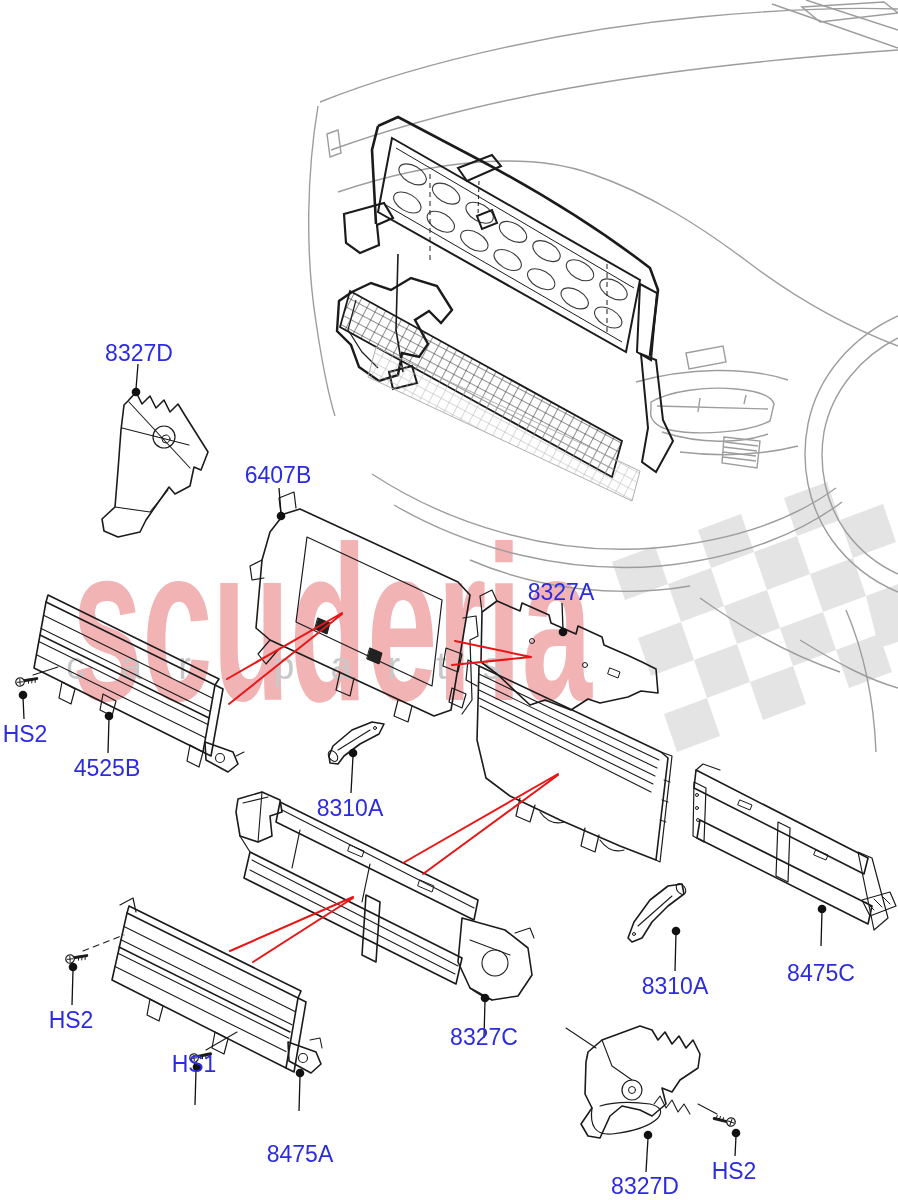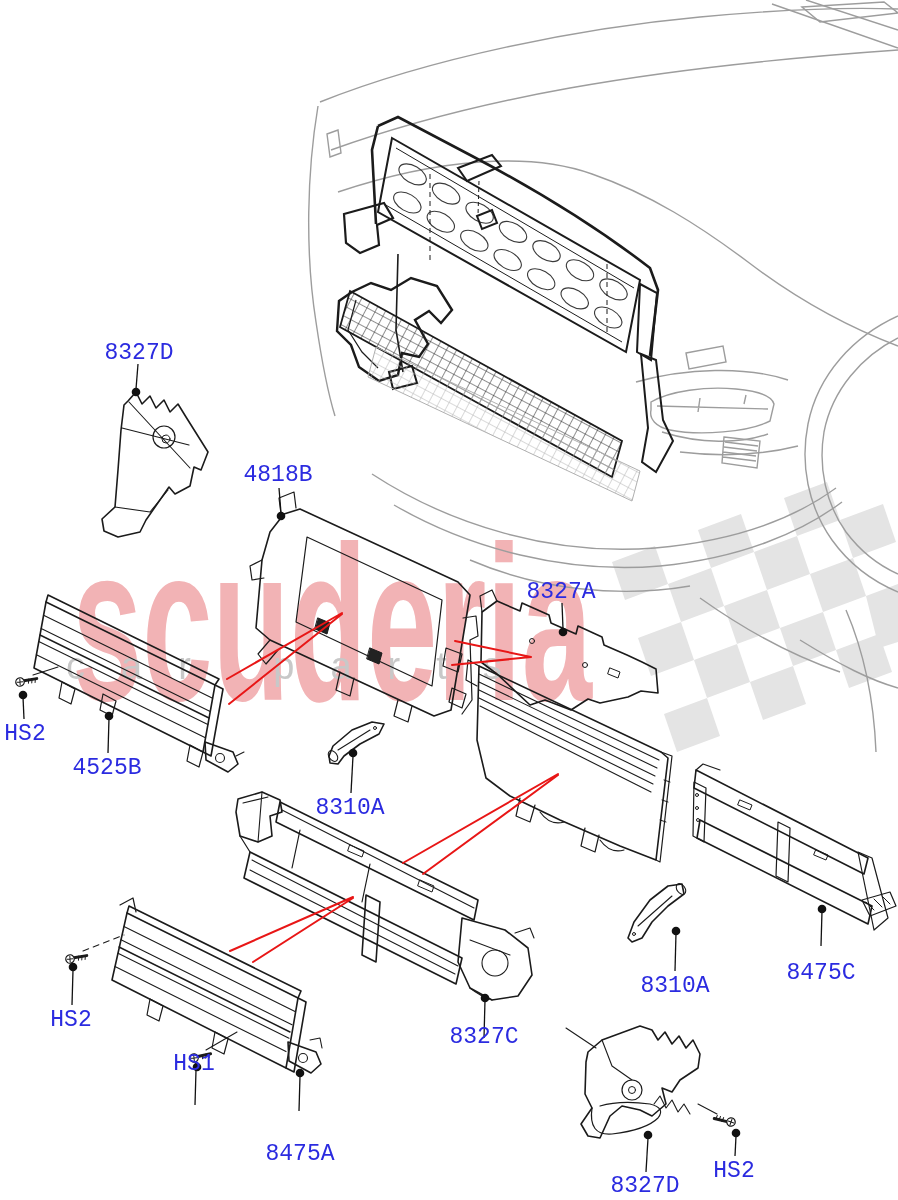--- a/index.html
+++ b/index.html
@@ -1,21 +1,21 @@
 <!DOCTYPE html>
 <html><head>
 <meta charset="utf-8">
 <style>
   html,body{margin:0;padding:0;background:#fff;}
   .stage{position:relative;width:898px;height:1200px;background:#fff;overflow:hidden;
          font-family:"Liberation Sans",sans-serif;}
   .stage svg{position:absolute;left:0;top:0;}
   .plabel{position:absolute;font-size:23px;line-height:1.1;color:#2b2be0;
           transform:translateX(-50%);white-space:nowrap;cursor:pointer;
-          font-family:Liberation Mono, monospace;}
+          font-family:Liberation Sans, sans-serif;}
 </style>
 </head>
 <body>
 
 <div class="stage">
 
 <svg width="898" height="1200" viewBox="0 0 898 1200">
   <defs>
     <pattern id="hx" width="9" height="9" patternUnits="userSpaceOnUse" patternTransform="rotate(28)">
       <path d="M0,0 L0,9 M0,0 L9,0" stroke="#222" stroke-width="1" fill="none"></path>
@@ -279,21 +279,21 @@
     <path d="M 300,1076 L 299,1111" fill="none"></path>
         <circle cx="300" cy="1073" r="4.3" stroke="none"></circle>
     <path d="M 648,1138 L 646,1172" fill="none"></path>
         <circle cx="648" cy="1135" r="4.3" stroke="none"></circle>
     <path d="M 736,1136 L 735,1156" fill="none"></path>
         <circle cx="736" cy="1133" r="4.3" stroke="none"></circle>
   </g>
 </svg>
 
 <div class="plabel" style="left:139px;top:341px">8327D</div>
-<div class="plabel" style="left:278px;top:463px">4818B</div>
+<div class="plabel" style="left:278px;top:463px">6407B</div>
 <div class="plabel" style="left:561px;top:580px">8327A</div>
 <div class="plabel" style="left:25px;top:722px">HS2</div>
 <div class="plabel" style="left:107px;top:756px">4525B</div>
 <div class="plabel" style="left:350px;top:796px">8310A</div>
 <div class="plabel" style="left:821px;top:961px">8475C</div>
 <div class="plabel" style="left:675px;top:974px">8310A</div>
 <div class="plabel" style="left:484px;top:1025px">8327C</div>
 <div class="plabel" style="left:71px;top:1008px">HS2</div>
 <div class="plabel" style="left:194px;top:1052px">HS1</div>
 <div class="plabel" style="left:300px;top:1142px">8475A</div>

